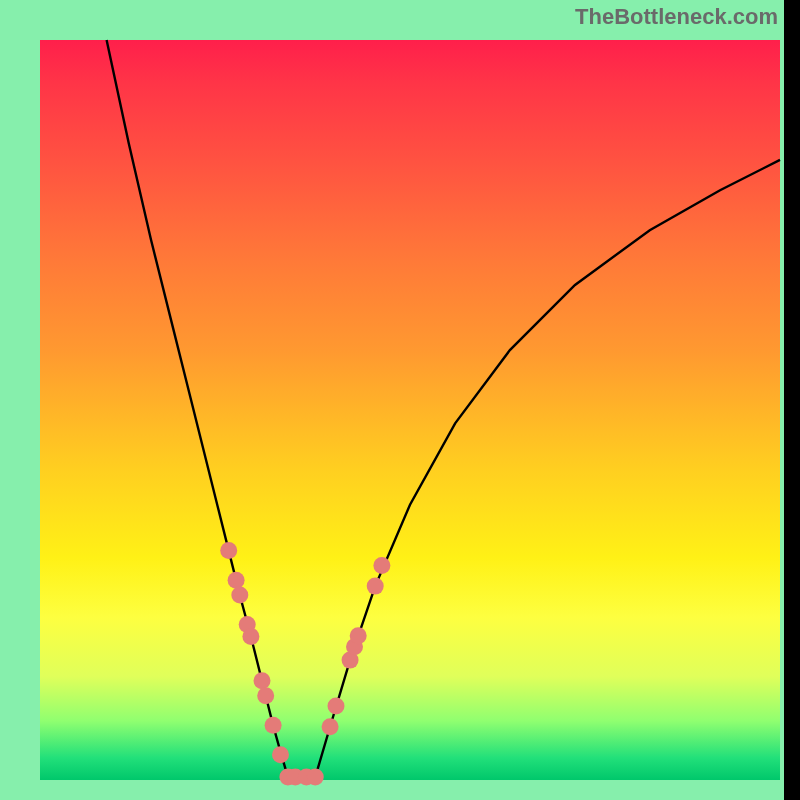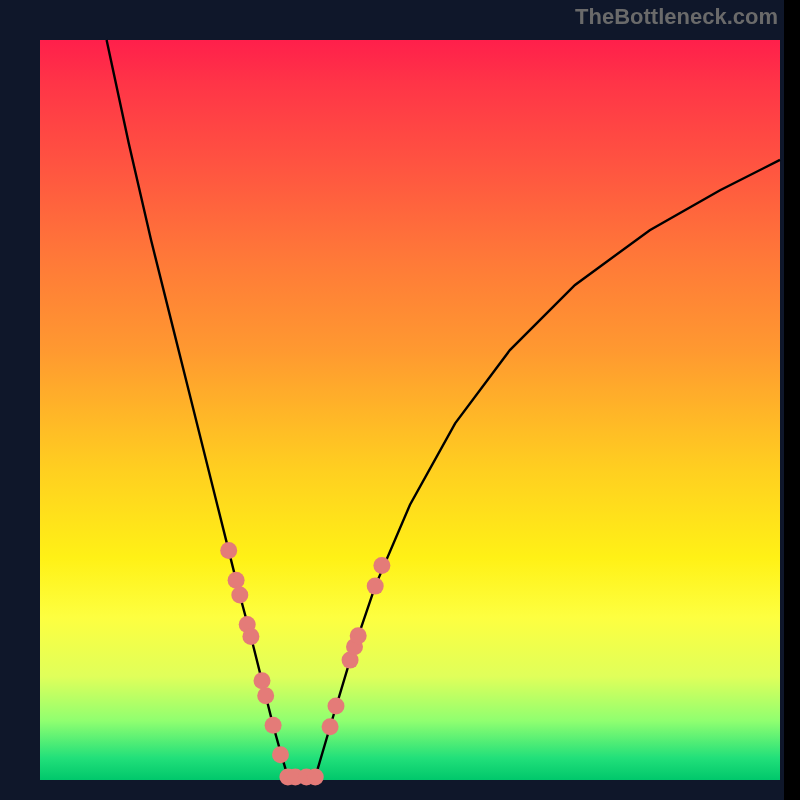--- a/index.html
+++ b/index.html
@@ -10,21 +10,21 @@
     background: #000;
     overflow: hidden;
     font-family: Arial, Helvetica, sans-serif;
   }
   .frame {
     position: absolute;
     left: 0;
     top: 0;
     width: 784px;
     height: 800px;
-    background: #0f172a;
+    background: #86efac;
   }
   .plot-area {
     position: absolute;
     left: 40px;
     top: 40px;
     width: 740px;
     height: 740px;
     background: linear-gradient(
       to bottom,
       #ff1f4b 0%,

